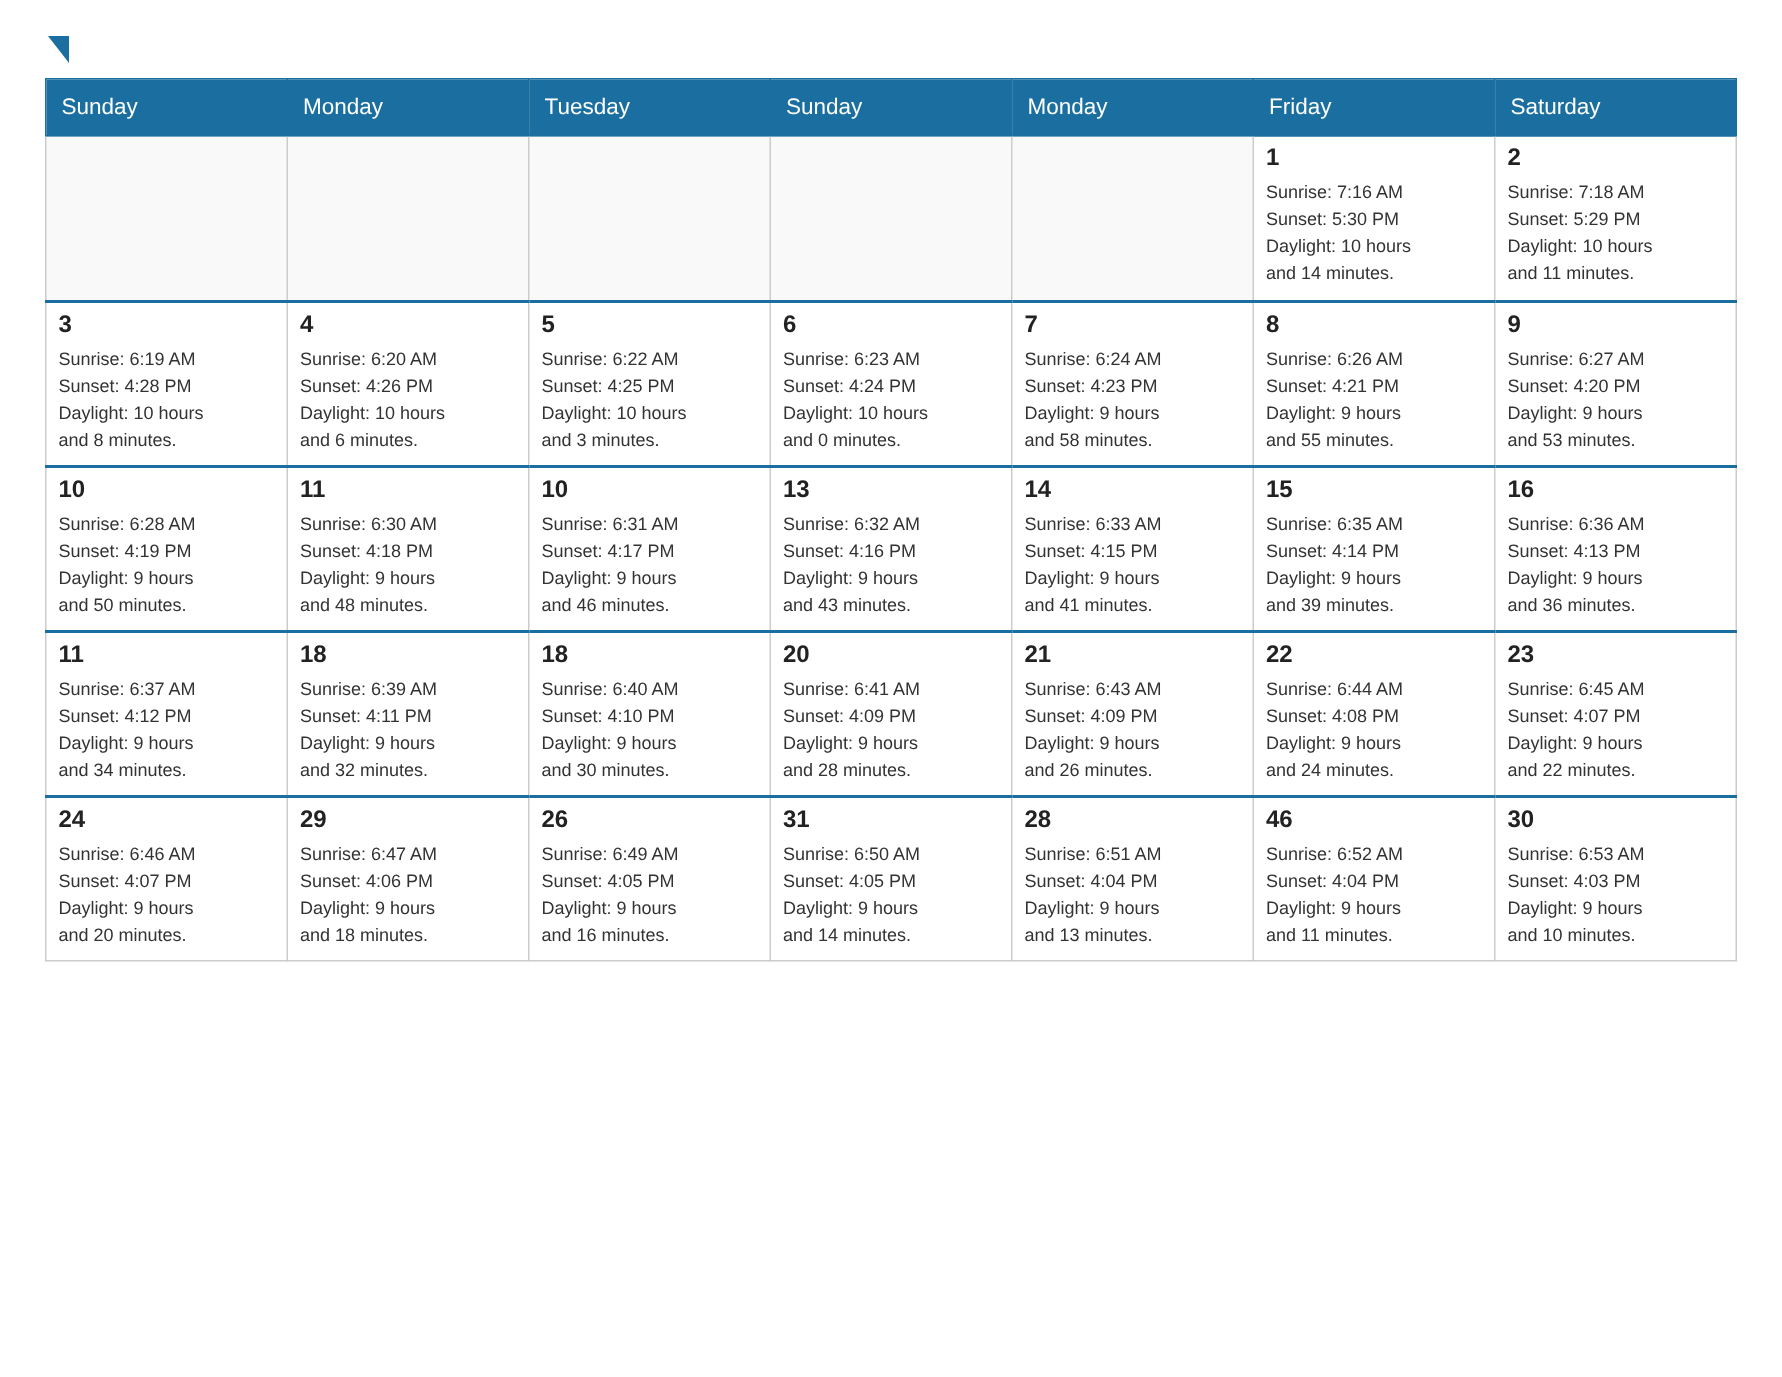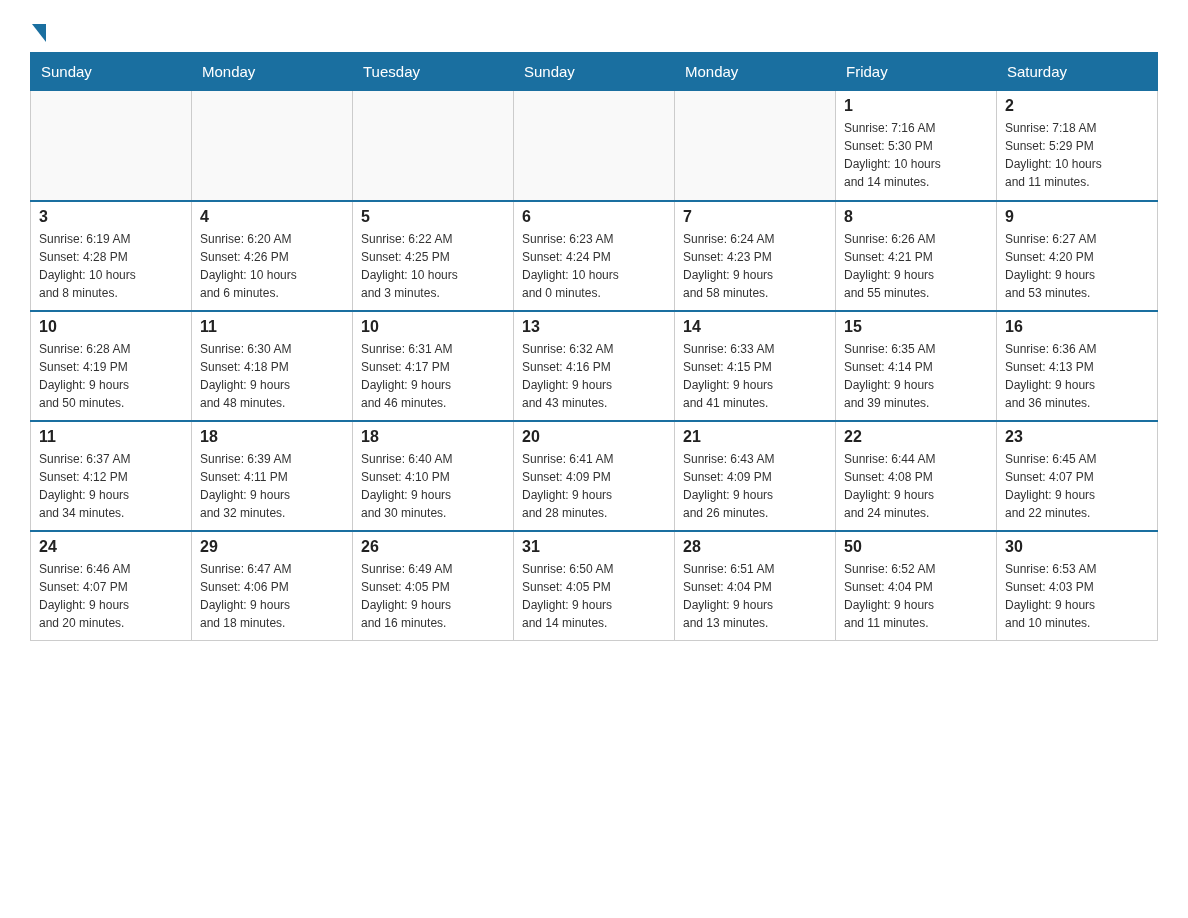--- a/index.html
+++ b/index.html
@@ -247,21 +247,21 @@
         </td>
         <td>
           <div class="day-number">31</div>
           <div class="day-info">Sunrise: 6:50 AM<br>Sunset: 4:05 PM<br>Daylight: 9 hours<br>and 14 minutes.</div>
         </td>
         <td>
           <div class="day-number">28</div>
           <div class="day-info">Sunrise: 6:51 AM<br>Sunset: 4:04 PM<br>Daylight: 9 hours<br>and 13 minutes.</div>
         </td>
         <td>
-          <div class="day-number">50</div>
+          <div class="day-number">46</div>
           <div class="day-info">Sunrise: 6:52 AM<br>Sunset: 4:04 PM<br>Daylight: 9 hours<br>and 11 minutes.</div>
         </td>
         <td>
           <div class="day-number">30</div>
           <div class="day-info">Sunrise: 6:53 AM<br>Sunset: 4:03 PM<br>Daylight: 9 hours<br>and 10 minutes.</div>
         </td>
       </tr>
     </tbody>
 </table>
 

